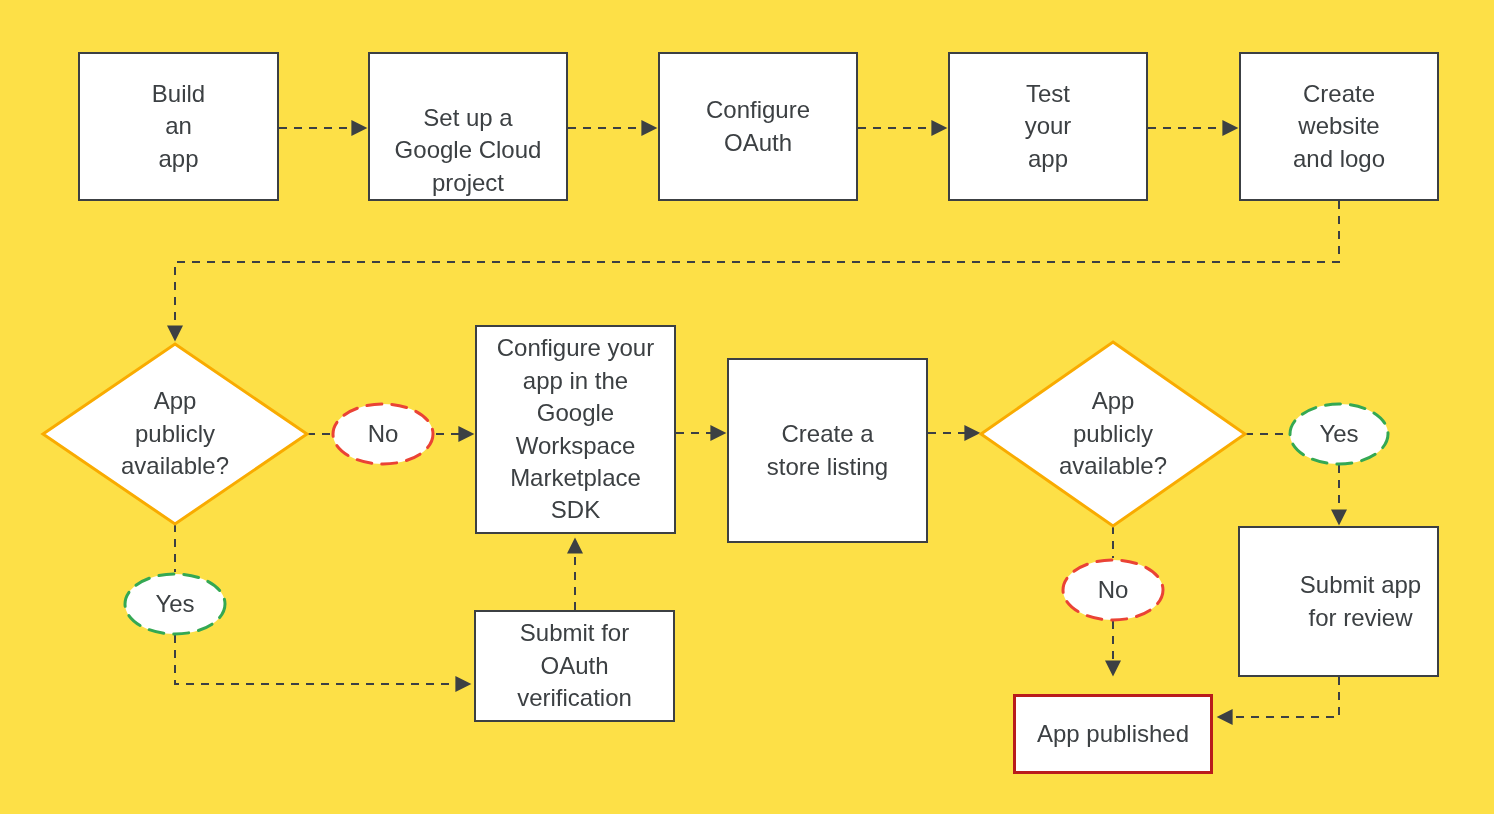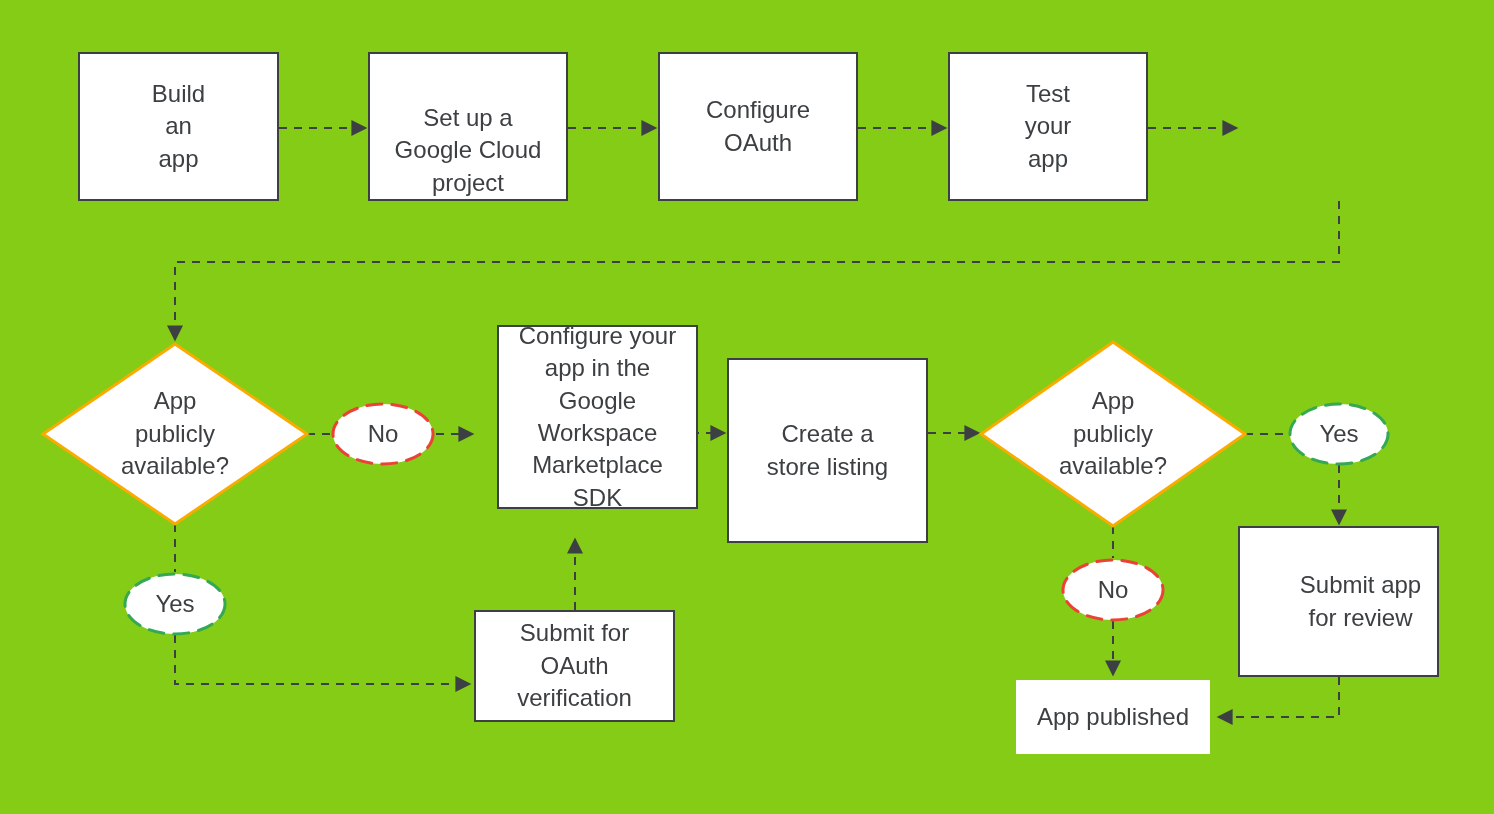--- a/index.html
+++ b/index.html
@@ -1,39 +1,39 @@
 <!DOCTYPE html>
 <html><head>
 <meta charset="utf-8">
 <style>
   html, body { margin: 0; padding: 0; background: #ffffff; }
   .canvas {
     position: relative;
     width: 1494px;
     height: 814px;
-    background: #84cc16;
+    background: #fde047;
     font-family: "Liberation Sans", sans-serif;
     color: #3C4043;
     overflow: hidden;
   }
   .layer { position: absolute; left: 0; top: 0; }
   .node {
     position: absolute;
     box-sizing: border-box;
     background: #ffffff;
     border: 2px solid #3C4043;
     display: flex;
     align-items: center;
     justify-content: center;
     text-align: center;
     font-size: 24px;
     line-height: 1.35;
     z-index: 2;
   }
-  .node.terminal { border: 3px solid #84cc16; }
+  .node.terminal { border: 3px solid #b91c1c; margin-top: 17px; }
   .float-label {
     position: absolute;
     display: flex;
     align-items: center;
     justify-content: center;
     text-align: center;
     font-size: 24px;
     line-height: 1.35;
     z-index: 2;
     pointer-events: none;
@@ -107,22 +107,27 @@
     <span class="label">Configure
 OAuth</span>
   </div>
 
   <div class="node" style="left:948px; top:52px; width:200px; height:149px;">
     <span class="label">Test
 your
 app</span>
   </div>
 
+  <div class="node" style="left:1239px; top:52px; width:200px; height:149px;">
+    <span class="label">Create
+website
+and logo</span>
+  </div>
 
-  <div class="node" style="left:497px; top:325px; width:201px; height:184px;text-align:center;">
+  <div class="node" style="left:475px; top:325px; width:201px; height:209px;text-align:center;">
     <span class="label">Configure your
 app in the
 Google
 Workspace
 Marketplace
 SDK</span>
   </div>
 
   <div class="node" style="left:727px; top:358px; width:201px; height:185px;">
     <span class="label">Create a

